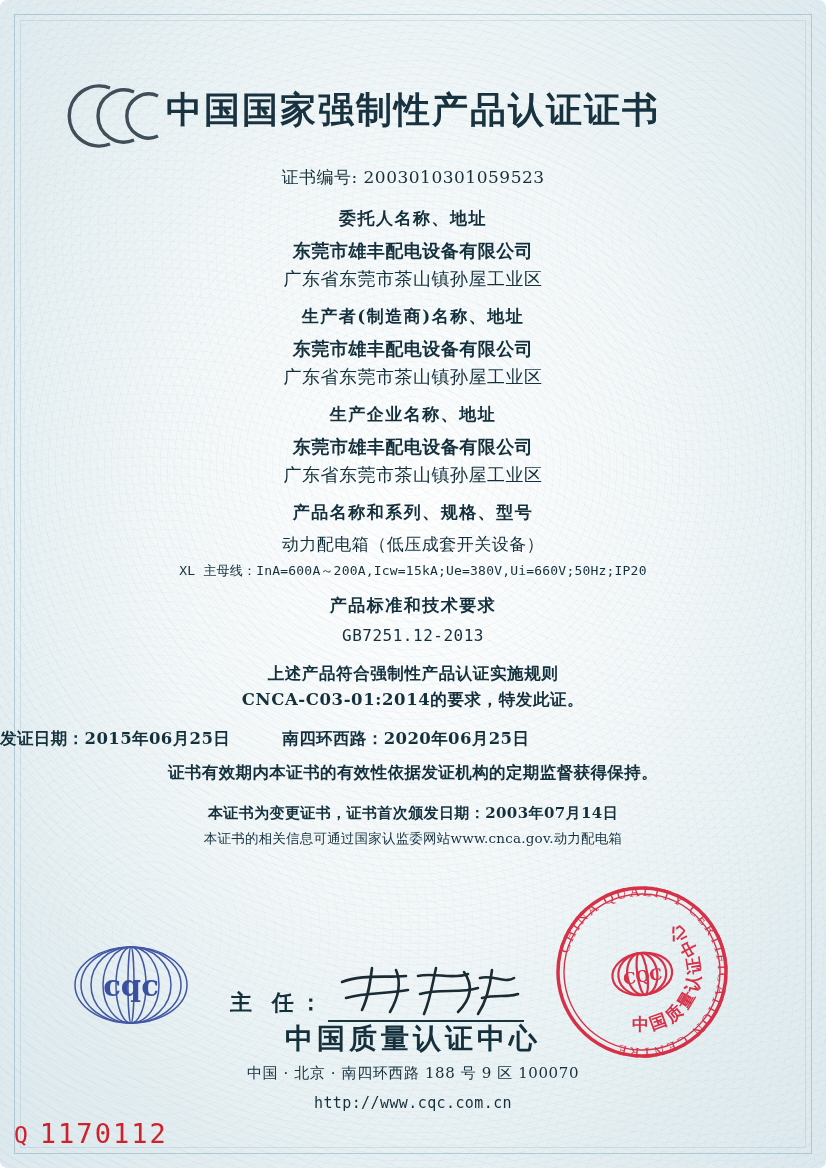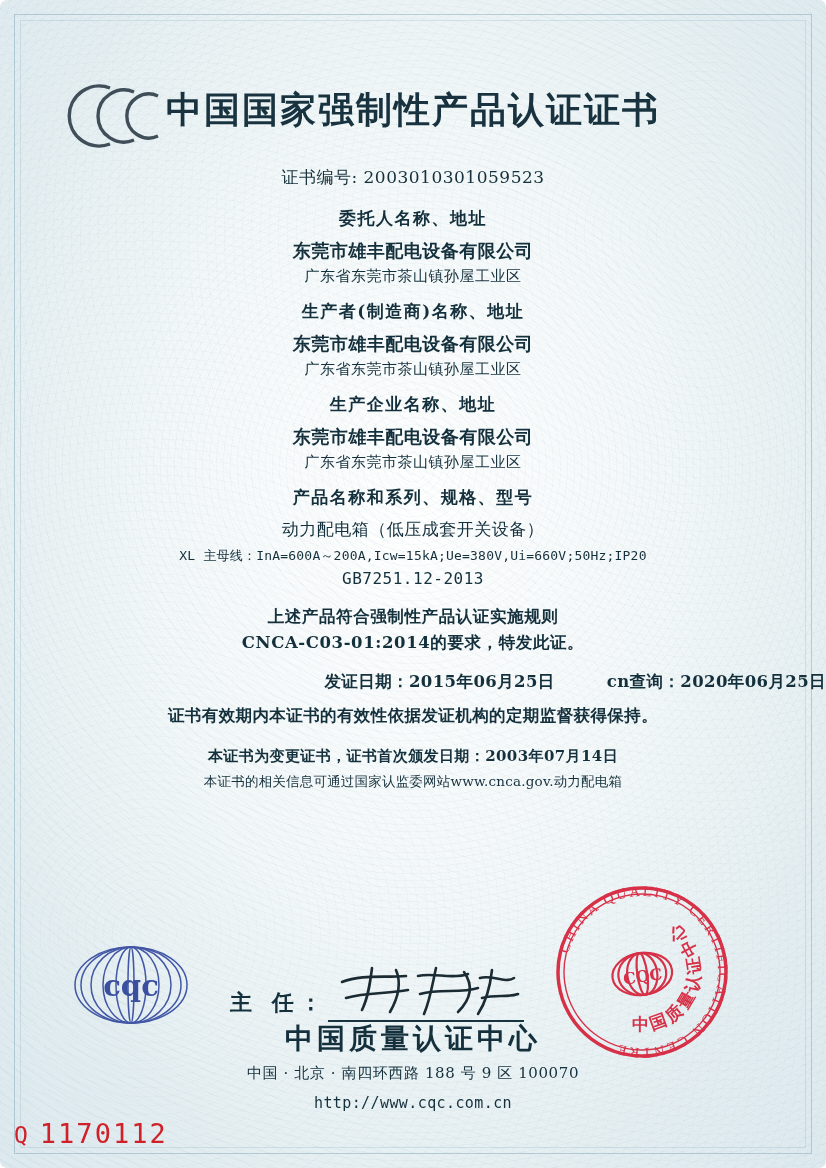--- a/index.html
+++ b/index.html
@@ -93,21 +93,21 @@
     font-family: "DejaVu Serif", "Liberation Serif", serif;
   }
   .company {
     font-size: 18px;
     font-weight: bold;
     letter-spacing: 0.5px;
     margin-bottom: 4px;
     font-family: "DejaVu Serif", "Liberation Serif", serif;
   }
   .address {
-    font-size: 15px;
+    font-size: 18px;
     letter-spacing: 0.5px;
     margin-bottom: 2px;
     font-family: "DejaVu Serif", "Liberation Serif", serif;
   }
   .product-name {
     font-size: 17px;
     letter-spacing: 0.5px;
     margin-bottom: 6px;
     font-family: "DejaVu Serif", "Liberation Serif", serif;
   }
@@ -130,21 +130,21 @@
     margin-top: 16px;
     font-family: "DejaVu Serif", "Liberation Serif", serif;
   }
   .dates {
     margin-top: 16px;
     font-size: 16.5px;
     font-weight: bold;
     letter-spacing: 0.4px;
     font-family: "DejaVu Serif", "Liberation Serif", serif;
     display: flex;
-    justify-content: flex-end;
+    justify-content: flex-start;
     gap: 52px;
   }
   .validity-note {
     margin-top: 12px;
     font-size: 16.5px;
     font-weight: bold;
     letter-spacing: 0.4px;
     font-family: "DejaVu Serif", "Liberation Serif", serif;
   }
   .change-note {
@@ -291,33 +291,34 @@
     <div class="address">广东省东莞市茶山镇孙屋工业区</div>
 
     <div class="section-head">生产企业名称、地址</div>
     <div class="company">东莞市雄丰配电设备有限公司</div>
     <div class="address">广东省东莞市茶山镇孙屋工业区</div>
 
     <div class="section-head">产品名称和系列、规格、型号</div>
     <div class="product-name">动力配电箱（低压成套开关设备）</div>
     <div class="product-spec">XL 主母线：InA=600A～200A,Icw=15kA;Ue=380V,Ui=660V;50Hz;IP20</div>
 
+    <div class="section-head">产品标准和技术要求</div>
     <div class="standard">GB7251.12-2013</div>
 
     <div class="statement">
       <div>上述产品符合强制性产品认证实施规则</div>
       <div>CNCA-C03-01:2014的要求，特发此证。</div>
     </div>
 
     <div class="dates">
       <div>
         <span>发证日期：</span><span>2015年06月25日</span>
       </div>
       <div>
-        <span>cn查询：</span><span>2020年06月25日</span>
+        <span>南四环西路：</span><span>2020年06月25日</span>
       </div>
     </div>
 
     <div class="validity-note">证书有效期内本证书的有效性依据发证机构的定期监督获得保持。</div>
     <div class="change-note">本证书为变更证书，证书首次颁发日期：2003年07月14日</div>
     <div class="website-note">本证书的相关信息可通过国家认监委网站www.cnca.gov.动力配电箱</div>
   </div>
 
   <div class="cqc-logo">
     <svg width="118" height="82" viewBox="0 0 118 82">

